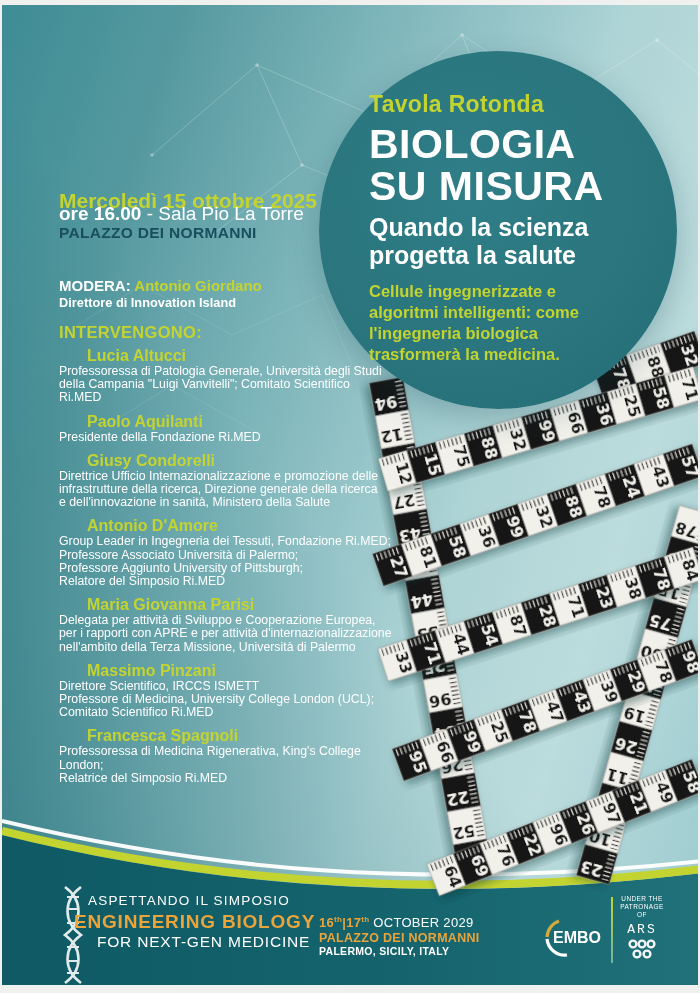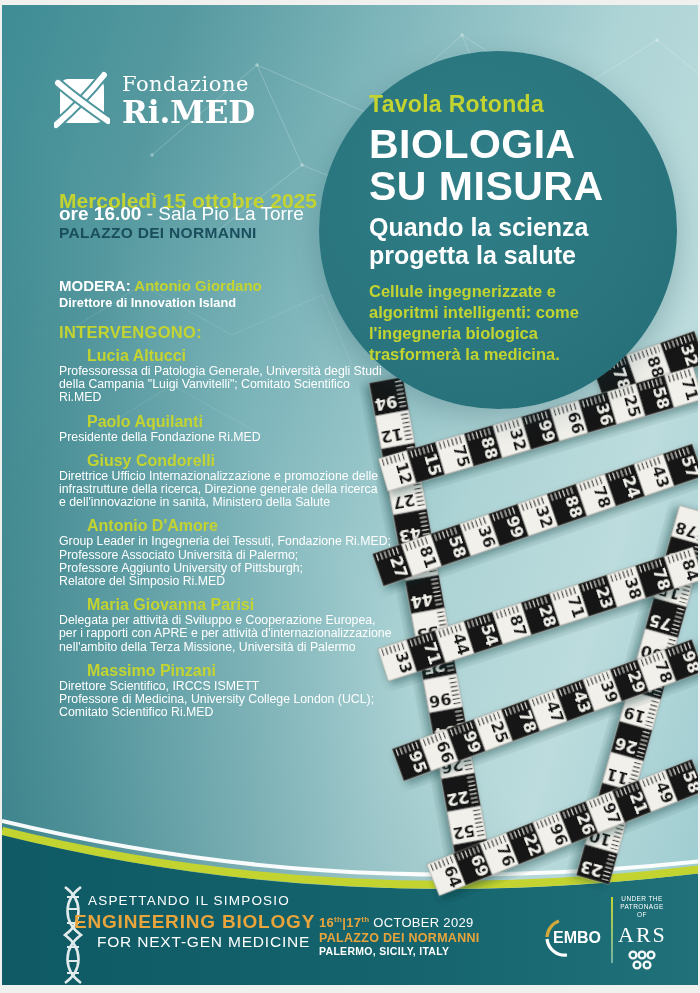--- a/index.html
+++ b/index.html
@@ -51,21 +51,21 @@
   .f-sub{position:absolute;left:95px;top:68px;font-size:15.5px;letter-spacing:.8px;color:#fff;}
   .f-date{position:absolute;left:317px;top:50px;font-size:13px;color:#fff;letter-spacing:.3px;}
   .f-date .od{color:#e9a43c;font-weight:bold;}
   .f-date sup{font-size:8px;}
   .f-venue{position:absolute;left:317px;top:66px;font-size:12.5px;font-weight:bold;color:#e9a43c;letter-spacing:.3px;}
   .f-city{position:absolute;left:317px;top:80px;font-size:10.5px;font-weight:bold;color:#fff;letter-spacing:.3px;}
   .embo{position:absolute;left:543px;top:48px;}
   .f-divider{position:absolute;left:609px;top:32px;width:2px;height:66px;background:linear-gradient(#c3d430,#6fb3a4);}
   .patronage{position:absolute;left:616px;top:30px;width:48px;text-align:center;}
   .p-l1{font-size:6.5px;letter-spacing:.4px;line-height:8px;color:#fff;}
-  .p-org{font-family:Liberation Serif, serif;font-size:22px;letter-spacing:2px;color:#fff;margin-top:3px;}
+  .p-org{font-family:Liberation Mono, monospace;font-size:13px;letter-spacing:2px;color:#fff;margin-top:3px;}
   .p-emblem{margin-top:1px;}
 </style>
 </head>
 <body>
 
 <div class="frame">
   <div class="poster">
 
     <svg class="mesh" width="700" height="520">
       <g stroke="#ffffff" stroke-width="1" fill="none" opacity="0.22">
@@ -86,33 +86,20 @@
           <circle cx="410" cy="205" r="1.8"></circle>
           <circle cx="505" cy="140" r="1.8"></circle>
           <circle cx="655" cy="35" r="1.8"></circle>
       </g>
       <g stroke="#ffffff" stroke-width="1" fill="none" opacity="0.10">
         <polyline points="60,330 140,280 230,330 320,290 350,360"></polyline>
         <polyline points="90,430 170,380 260,430"></polyline>
       </g>
     </svg>
 
-    <div class="logo">
-      <svg width="56" height="60" viewBox="0 0 56 60">
-        <rect x="6" y="8" width="44" height="44" rx="8" fill="#ffffff"></rect>
-        <path d="M2,54 C18,40 34,24 50,4" fill="none" stroke="#4d969d" stroke-width="10" stroke-linecap="round"></path>
-        <path d="M2,54 C18,40 34,24 50,4" fill="none" stroke="#ffffff" stroke-width="6" stroke-linecap="round"></path>
-        <path d="M4,12 C20,26 40,40 54,50" fill="none" stroke="#4d969d" stroke-width="10" stroke-linecap="round"></path>
-        <path d="M4,12 C20,26 40,40 54,50" fill="none" stroke="#ffffff" stroke-width="6" stroke-linecap="round"></path>
-      </svg>
-      <div class="logo-text">
-        <div class="logo-l1">Fondazione</div>
-        <div class="logo-l2">Ri.MED</div>
-      </div>
-    </div>
 
     <div class="circle">
       <div class="circle-inner">
         <div class="kicker">Tavola Rotonda</div>
         <div class="main-title">BIOLOGIA
 SU MISURA</div>
         <div class="sub-title">Quando la scienza
 progetta la salute</div>
         <div class="circle-desc">Cellule ingegnerizzate e
 algoritmi intelligenti: come
@@ -439,20 +426,25 @@
             <div class="s-role">Delegata per attività di Sviluppo e Cooperazione Europea,
 per i rapporti con APRE e per attività d'internazionalizzazione
 nell'ambito della Terza Missione, Università di Palermo</div>
           </div>
           <div class="speaker">
             <div class="s-name">Massimo Pinzani</div>
             <div class="s-role">Direttore Scientifico, IRCCS ISMETT
 Professore di Medicina, University College London (UCL);
 Comitato Scientifico Ri.MED</div>
           </div>
+          <div class="speaker">
+            <div class="s-name">Francesca Spagnoli</div>
+            <div class="s-role">Professoressa di Medicina Rigenerativa, King's College London;
+Relatrice del Simposio Ri.MED</div>
+          </div>
         </div>
     </div>
 
     <svg class="footer-svg" width="700" height="201" viewBox="0 780 700 201">
       <defs>
         <linearGradient id="footGrad" x1="0" y1="0" x2="1" y2="0">
           <stop offset="0" stop-color="#0f5a64"></stop>
             <stop offset="0.55" stop-color="#14636d"></stop>
             <stop offset="1" stop-color="#20717a"></stop>
         </linearGradient>

